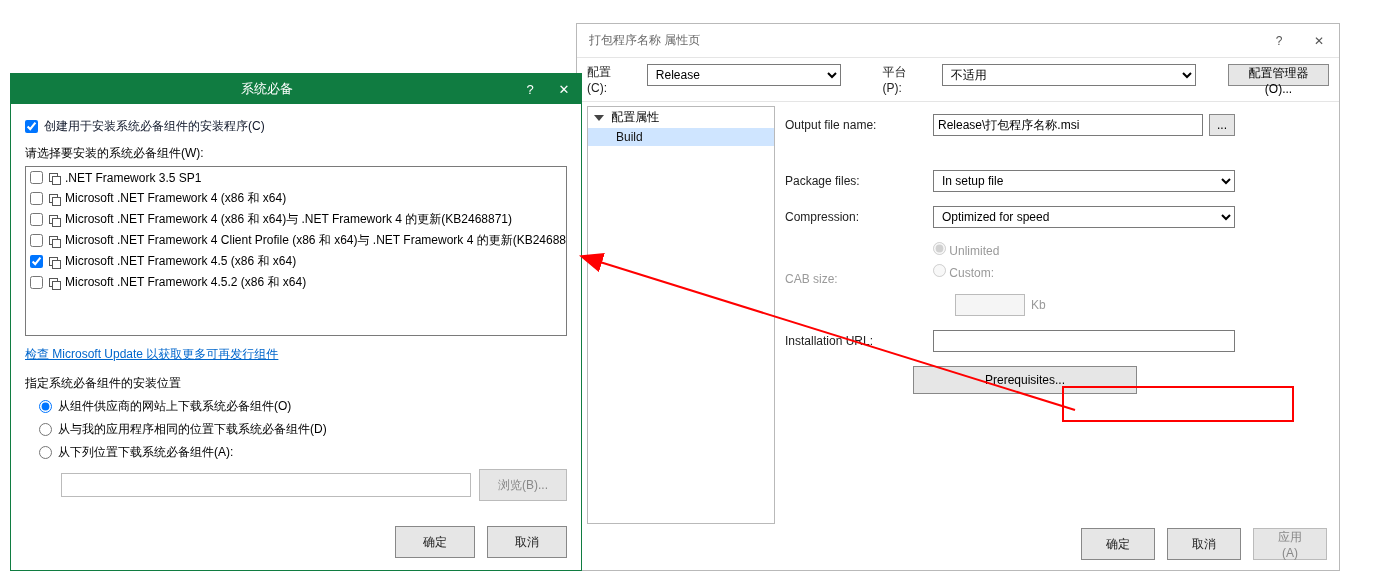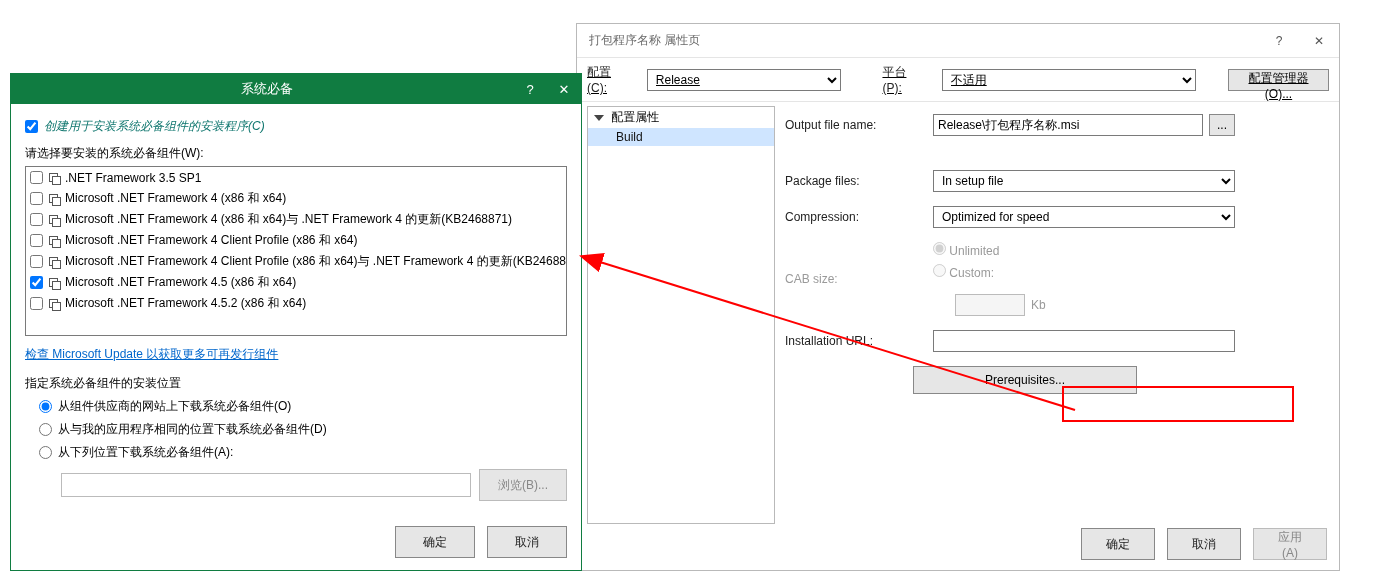--- a/index.html
+++ b/index.html
@@ -13,21 +13,21 @@
 .dlg-prereq .titlebar {
   height: 30px; background: #107c41; color: #fff; display: flex; align-items: center;
   padding-left: 10px;
 }
 .dlg-prereq .titlebar .title { flex: 1; font-size: 13px; text-align: center; }
 .dlg-prereq .titlebar .tbtn { width: 34px; height: 30px; display:flex; align-items:center; justify-content:center; font-size: 13px; color:#fff; }
 .dlg-prereq .body { padding: 14px 14px 8px 14px; }
 
 .row-chk { display: flex; align-items: center; margin-bottom: 10px; }
 .row-chk input { margin-right: 6px; }
-.label14 { color: #0f766e; font-style: italic; }
+.label14 { color: #0f172a; }
 
 .listbox-label { margin-top: 6px; margin-bottom: 4px; display:block; }
 .listbox {
   border: 1px solid #7a7a7a; height: 170px; overflow-y: scroll; overflow-x: scroll;
   background: #fff; position: relative;
 }
 .listbox-inner { min-width: 600px; }
 .lb-item { display: flex; align-items: center; height: 21px; padding: 0 4px; white-space: nowrap; }
 .lb-item input { margin-right: 4px; }
 .nw-icon { display:inline-block; width:14px; height:14px; margin-right:4px; position:relative; }
@@ -59,21 +59,21 @@
   border: 1px solid #b9b9b9; background: #fff;
 }
 .dlg-prop .titlebar {
   height: 34px; display:flex; align-items:center; padding-left: 12px;
   color: #6a6a6a; font-size: 13px; border-bottom: 1px solid #e5e5e5;
 }
 .dlg-prop .titlebar .title { flex:1; }
 .dlg-prop .titlebar .tbtn { width: 40px; height: 34px; display:flex; align-items:center; justify-content:center; color:#555; }
 
 .toolbar {
-  display:flex; align-items:center; gap:16px; padding: 6px 10px; text-decoration: underline;
+  display:flex; align-items:flex-start; gap:16px; padding: 6px 10px;
 }
 .toolbar .lbl { margin-right: 4px; color:#222; }
 .toolbar select { height: 22px; border:1px solid #7a7a7a; background:#fff; padding: 0 4px; }
 .toolbar .cfg-sel { width: 214px; }
 .toolbar .plat-sel { width: 280px; }
 .toolbar .spacer { flex:1; }
 .toolbar .cfgmgr { height:22px; padding:0 10px; border:1px solid #888; background:#e6e6e6; }
 
 .prop-body { display:flex; height: 458px; border-top:1px solid #e5e5e5; }
 .tree {
@@ -232,25 +232,20 @@
             <span>Microsoft .NET Framework 4 (x86 和 x64)</span>
           </div>
           <div class="lb-item">
             <input type="checkbox" style="">
             <span class="nw-icon"></span>
             <span>Microsoft .NET Framework 4 (x86 和 x64)与 .NET Framework 4 的更新(KB2468871)</span>
           </div>
           <div class="lb-item">
             <input type="checkbox" style="">
             <span class="nw-icon"></span>
-            <span>Microsoft .NET Framework 4 Client Profile (x86 和 x64)</span>
-          </div>
-          <div class="lb-item">
-            <input type="checkbox" style="">
-            <span class="nw-icon"></span>
             <span>Microsoft .NET Framework 4 Client Profile (x86 和 x64)与 .NET Framework 4 的更新(KB2468871)</span>
           </div>
           <div class="lb-item">
             <input type="checkbox" checked="" style="">
             <span class="nw-icon"></span>
             <span>Microsoft .NET Framework 4.5 (x86 和 x64)</span>
           </div>
           <div class="lb-item">
             <input type="checkbox" style="">
             <span class="nw-icon"></span>

